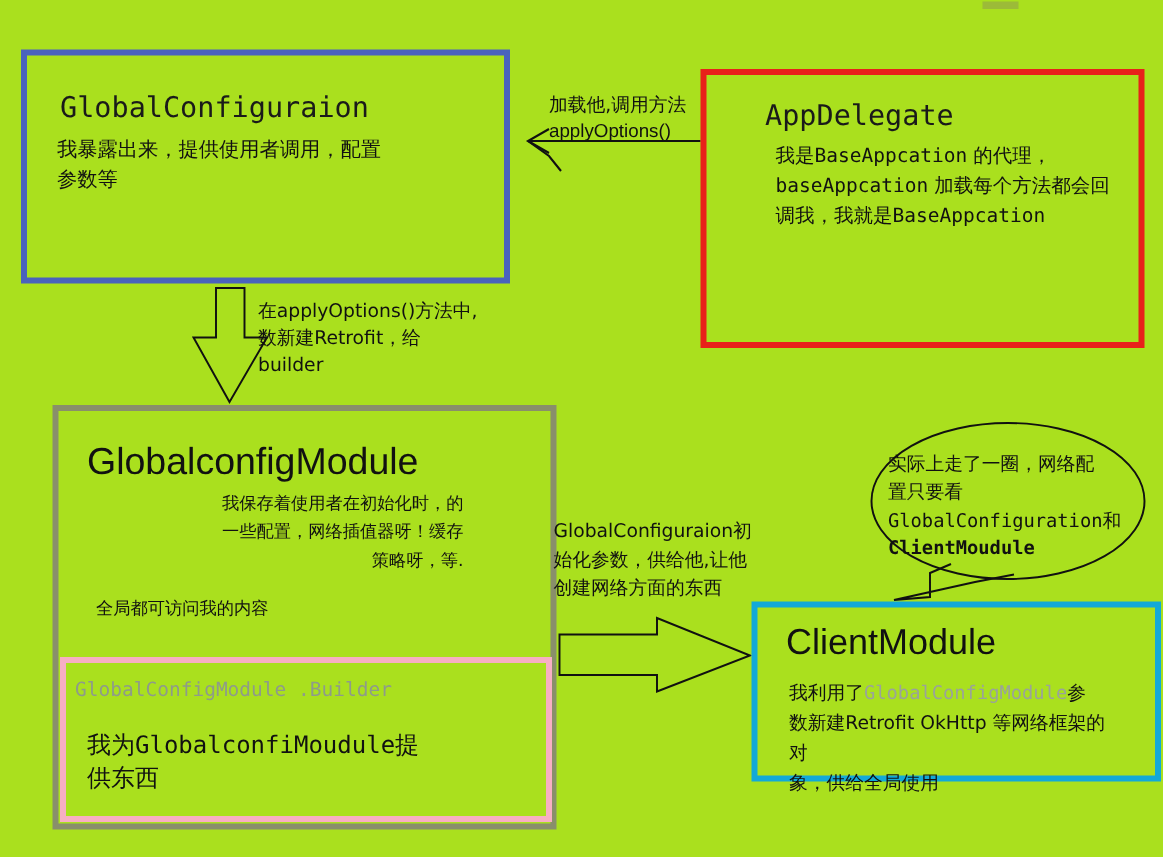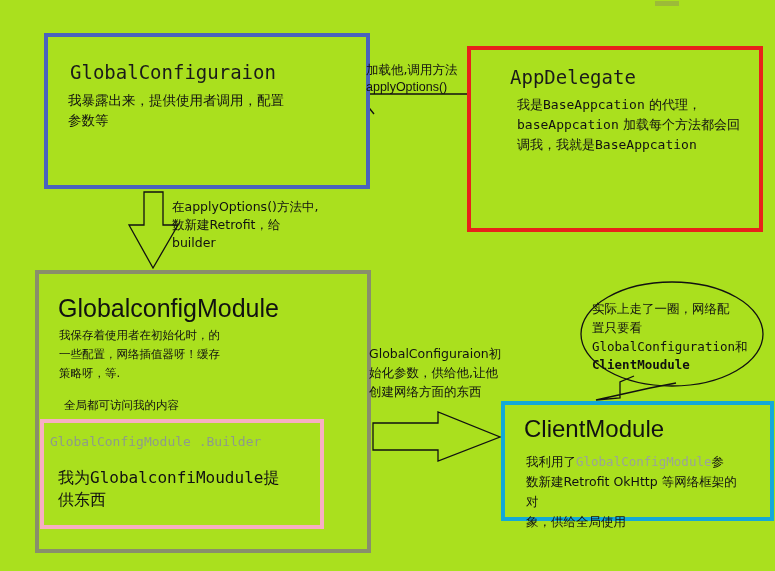--- a/index.html
+++ b/index.html
@@ -22,21 +22,21 @@
   }
 
   .box {
     position: absolute;
     box-sizing: border-box;
     background: #aae01e;
   }
 
   
   #box-globalconfiguraion {
-    left: 44px; top: 33px;
+    left: 14px; top: 33px;
     width: 326px; height: 156px;
     border: 4px solid #4a63bd;
   }
   #box-globalconfiguraion .title {
     font-family: "DejaVu Sans Mono", monospace;
     font-size: 19px;
     color: #1a1a1a;
     margin: 24px 0 0 22px;
     letter-spacing: 0px;
   }
@@ -85,32 +85,33 @@
     margin: 20px 0 0 19px;
     font-weight: 400;
   }
   #box-globalconfigmodule .body {
     font-family: "DejaVu Sans", sans-serif;
     font-size: 11.5px;
     color: #111;
     margin: 3px 0 15px 20px;
     line-height: 1.65;
     width: 250px;
+    text-align: right;
   }
   #box-globalconfigmodule .body2 {
     font-family: "DejaVu Sans", sans-serif;
     font-size: 11.5px;
     color: #111;
     margin: 15px 0 0 25px;
   }
 
   
   #box-builder {
-    left: 40px; top: 419px;
-    width: 284px; height: 110px;
+    left: 40px; top: 438px;
+    width: 328px; height: 110px;
     border: 4px solid #f7afc3;
   }
   #box-builder .title {
     font-family: "DejaVu Sans Mono", monospace;
     font-size: 13px;
     color: #8e9b8a;
     margin: 11px 0 0 6px;
   }
   #box-builder .body {
     font-family: "DejaVu Sans", sans-serif;

